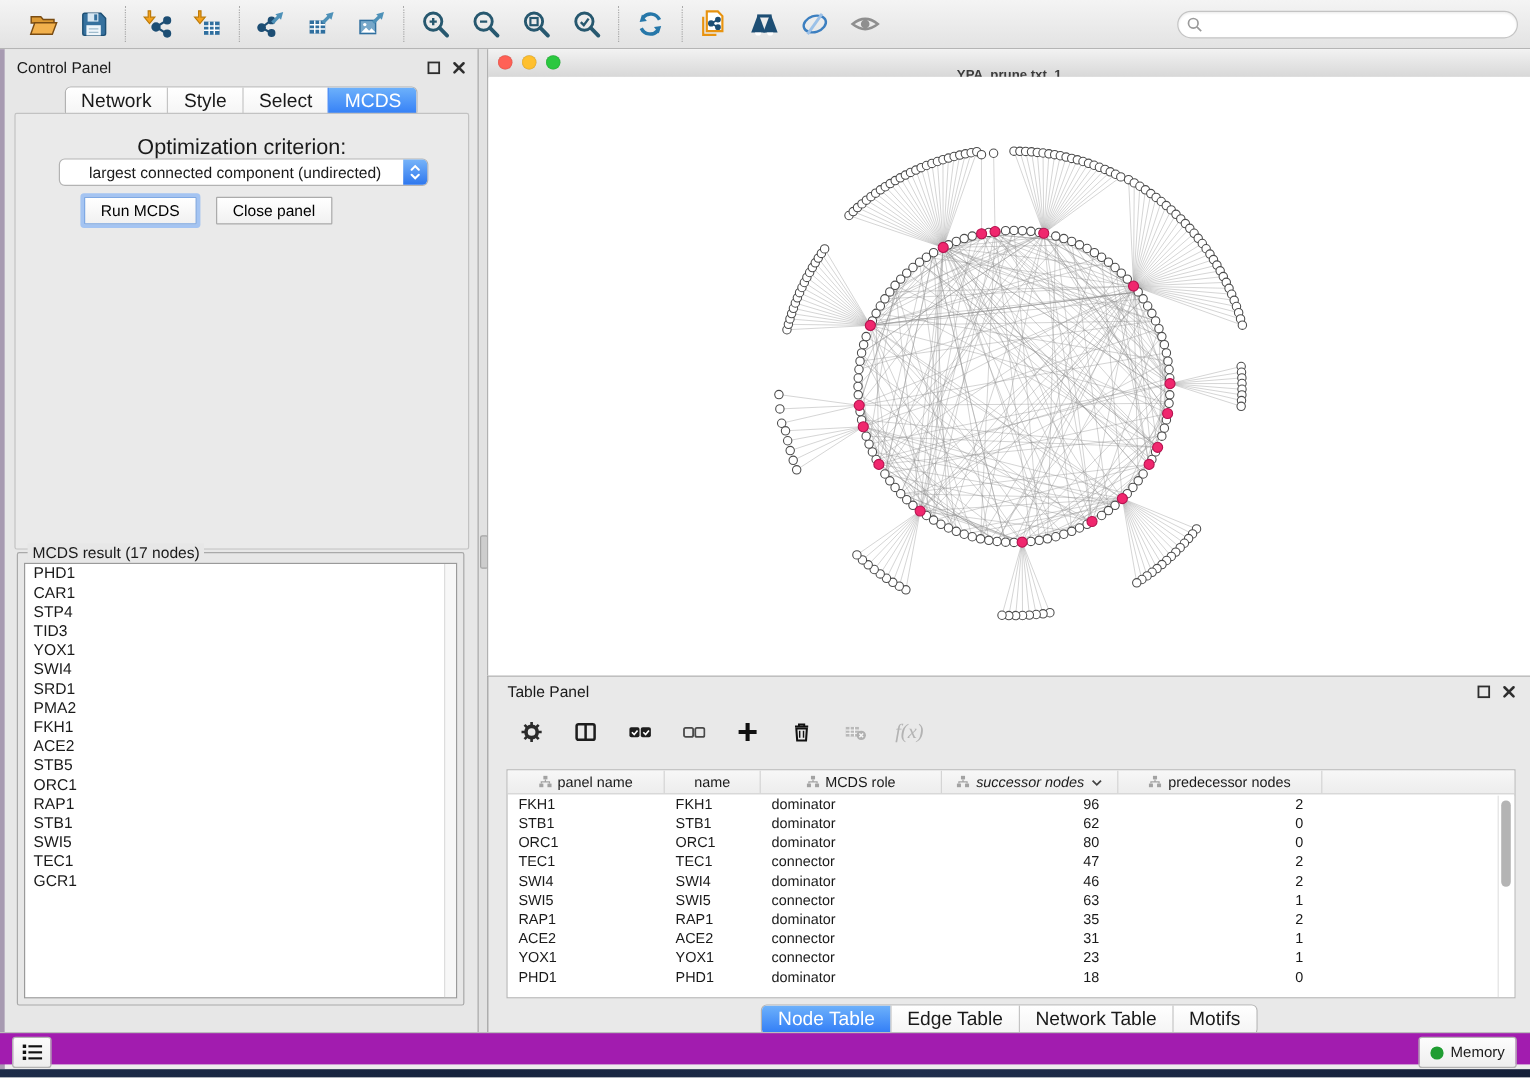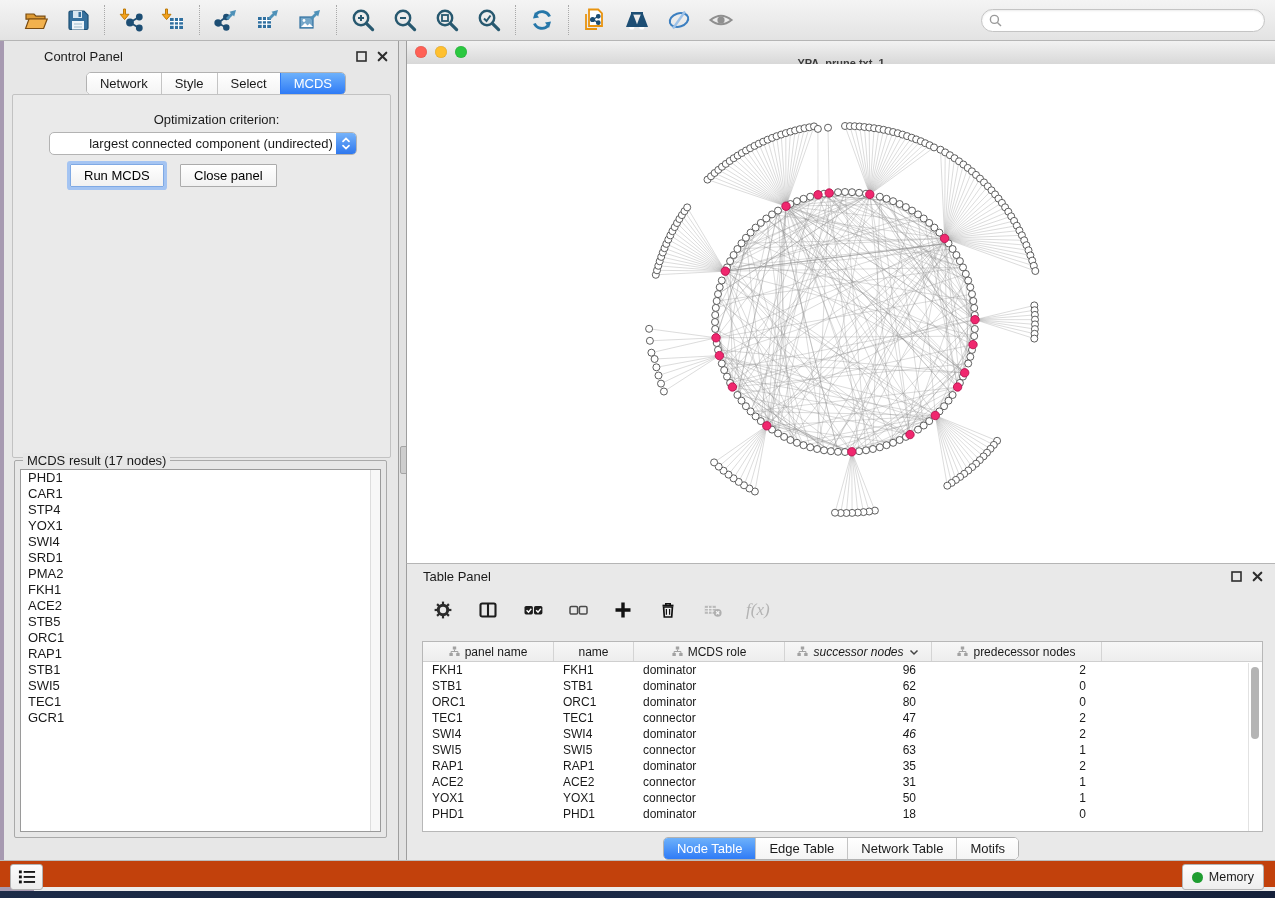--- a/index.html
+++ b/index.html
@@ -1,18 +1,18 @@
 <!DOCTYPE html>
 <html><head>
 <meta charset="utf-8">
 <style>
   html,body{margin:0;padding:0;}
   body{width:1275px;height:898px;position:relative;overflow:hidden;
        font-family:"Liberation Sans",sans-serif;background:#ececec;color:#1a1a1a;}
-  .abs{position:absolute;padding-left:30px;}
+  .abs{position:absolute;}
   svg{display:block;}
 
   
   #toolbar{left:0;top:0;width:1275px;height:41px;box-sizing:border-box;
     background:linear-gradient(#f4f4f4,#e3e3e3);border-bottom:1px solid #b5b5b5;
     display:flex;align-items:center;padding:0 10px;}
   .tb-group{display:flex;align-items:center;gap:12px;padding:0 11px;}
   .tb-sep{width:0;height:30px;border-left:1px dotted #a9a9a9;}
   .tb-btn{width:30px;height:30px;display:flex;align-items:center;justify-content:center;cursor:default;}
   #search-box{margin-left:auto;width:268px;height:21px;background:#fff;border:1px solid #c4c4c4;
@@ -27,29 +27,29 @@
   
   #control-panel{left:4px;top:41px;width:395px;height:819px;background:#e7e7e7;
     border-right:1px solid #9e9e9e;box-sizing:border-box;}
   #cp-title{left:10px;top:8px;font-size:13px;}
   .win-btns{position:absolute;top:9px;display:flex;gap:9px;align-items:center;}
   #cp-btns{right:10px;}
   .wbtn{width:12px;height:12px;display:flex;align-items:center;justify-content:center;cursor:default;}
 
   .segmented{display:inline-flex;border:1px solid #b2b2b2;border-radius:5px;overflow:hidden;
     background:#fff;box-shadow:0 1px 0 rgba(255,255,255,.6);}
-  .segment{font-size:13px;padding:3px 13px;background:linear-gradient(#ffffff,#f4f4f4);
+  .segment{font-size:16px;padding:3px 13px;background:linear-gradient(#ffffff,#f4f4f4);
     border-left:1px solid #c4c4c4;cursor:default;white-space:nowrap;}
   .segment:first-child{border-left:none;}
   .segment.active{background:linear-gradient(#6db1fb,#2f7bf6);color:#fff;border-left-color:#2f7bf6;}
   #cp-tabs{left:0;right:0;top:31px;text-align:center;}
 
   #cp-inner{left:8px;top:53px;width:379px;height:364px;background:#eaeaea;
     border:1px solid #c2c2c2;border-radius:2px;box-sizing:border-box;}
-  #opt-label{left:0;right:0;top:17px;text-align:center;font-size:13px;}
+  #opt-label{left:0;right:0;top:17px;text-align:center;font-size:18px;}
   #opt-select{left:36px;top:37px;width:308px;height:23px;background:#fff;border:1px solid #b3b3b3;
     border-radius:5px;display:flex;align-items:center;box-sizing:border-box;cursor:default;}
   #opt-select .sel-text{flex:1;font-size:13px;text-align:center;padding-left:6px;white-space:nowrap;}
   #opt-select .stepper{width:20px;height:21px;border-radius:0 4px 4px 0;
     background:linear-gradient(#76b3f9,#2e77ee);display:flex;align-items:center;justify-content:center;}
   .btn{font-size:13px;background:linear-gradient(#ffffff,#f1f1f1);border:1px solid #ababab;
     border-radius:1px;padding:3px 13px;cursor:default;white-space:nowrap;}
   #run-btn{position:absolute;left:57px;top:69px;border-color:#7fa9e4;
     box-shadow:0 0 0 3px rgba(106,164,248,.55);}
   #closep-btn{position:absolute;left:167px;top:69px;}
@@ -94,21 +94,21 @@
     border-right:1px solid #d4d4d4;box-sizing:border-box;overflow:hidden;cursor:default;}
   .trow{display:flex;height:16px;align-items:center;}
   .tcell{font-size:12px;box-sizing:border-box;padding-left:9px;overflow:hidden;white-space:nowrap;}
   .tcell.num{text-align:right;padding-right:16px;padding-left:0;}
   #nt-scroll{position:absolute;top:21px;right:0;bottom:0;width:13px;background:#fff;border-left:1px solid #e2e2e2;}
   #nt-thumb{position:absolute;top:4px;left:2px;width:8px;height:72px;border-radius:4px;background:#b4b4b4;cursor:default;}
 
   #tp-tabs{position:absolute;left:0;right:0;top:273px;text-align:center;text-decoration:underline;}
 
   
-  #status-bar{left:0;top:860px;width:1275px;height:27px;background:#c2410c;border-top:1px solid #bcbcbc;box-sizing:border-box;}
+  #status-bar{left:0;top:860px;width:1275px;height:27px;background:#a21caf;border-top:1px solid #bcbcbc;box-sizing:border-box;}
   #list-btn{position:absolute;left:10px;top:3px;width:31px;height:24px;background:linear-gradient(#fcfcfc,#ededed);
     border:1px solid #b3b3b3;border-radius:3px;display:flex;align-items:center;justify-content:center;cursor:default;}
   #memory-btn{position:absolute;right:11px;top:3px;height:24px;background:linear-gradient(#fdfdfd,#eeeeee);
     border:1px solid #b3b3b3;border-radius:3px;display:flex;align-items:center;gap:6px;padding:0 9px;cursor:default;}
   #memory-dot{width:11px;height:11px;border-radius:50%;}
   #memory-label{font-size:12.5px;}
 </style>
 </head>
 <body>
 
@@ -361,20 +361,21 @@
     <button id="closep-btn" class="btn">Close panel</button>
   </div>
 
   <div id="mcds-fieldset" class="abs">
     <span id="mcds-legend">MCDS result (17 nodes)</span>
     <div id="mcds-list">
       <div id="mcds-items">
           <div class="mcds-item">PHD1</div>
           <div class="mcds-item">CAR1</div>
           <div class="mcds-item">STP4</div>
+          <div class="mcds-item">TID3</div>
           <div class="mcds-item">YOX1</div>
           <div class="mcds-item">SWI4</div>
           <div class="mcds-item">SRD1</div>
           <div class="mcds-item">PMA2</div>
           <div class="mcds-item">FKH1</div>
           <div class="mcds-item">ACE2</div>
           <div class="mcds-item">STB5</div>
           <div class="mcds-item">ORC1</div>
           <div class="mcds-item">RAP1</div>
           <div class="mcds-item">STB1</div>
@@ -1233,21 +1234,21 @@
           <div class="tcell" style="width: 131px;">TEC1</div>
           <div class="tcell" style="width: 80px;">TEC1</div>
           <div class="tcell" style="width: 151px;">connector</div>
           <div class="tcell num" style="width: 147px;">47</div>
           <div class="tcell num" style="width: 170px;">2</div>
         </div>
         <div class="trow">
           <div class="tcell" style="width: 131px;">SWI4</div>
           <div class="tcell" style="width: 80px;">SWI4</div>
           <div class="tcell" style="width: 151px;">dominator</div>
-          <div class="tcell num" style="width: 147px; font-style: italic;">46</div>
+          <div class="tcell num" style="width: 147px;">46</div>
           <div class="tcell num" style="width: 170px;">2</div>
         </div>
         <div class="trow">
           <div class="tcell" style="width: 131px;">SWI5</div>
           <div class="tcell" style="width: 80px;">SWI5</div>
           <div class="tcell" style="width: 151px;">connector</div>
           <div class="tcell num" style="width: 147px;">63</div>
           <div class="tcell num" style="width: 170px;">1</div>
         </div>
         <div class="trow">
@@ -1261,21 +1262,21 @@
           <div class="tcell" style="width: 131px;">ACE2</div>
           <div class="tcell" style="width: 80px;">ACE2</div>
           <div class="tcell" style="width: 151px;">connector</div>
           <div class="tcell num" style="width: 147px;">31</div>
           <div class="tcell num" style="width: 170px;">1</div>
         </div>
         <div class="trow">
           <div class="tcell" style="width: 131px;">YOX1</div>
           <div class="tcell" style="width: 80px;">YOX1</div>
           <div class="tcell" style="width: 151px;">connector</div>
-          <div class="tcell num" style="width: 147px;">50</div>
+          <div class="tcell num" style="width: 147px;">23</div>
           <div class="tcell num" style="width: 170px;">1</div>
         </div>
         <div class="trow">
           <div class="tcell" style="width: 131px;">PHD1</div>
           <div class="tcell" style="width: 80px;">PHD1</div>
           <div class="tcell" style="width: 151px;">dominator</div>
           <div class="tcell num" style="width: 147px;">18</div>
           <div class="tcell num" style="width: 170px;">0</div>
         </div>
       </div>

